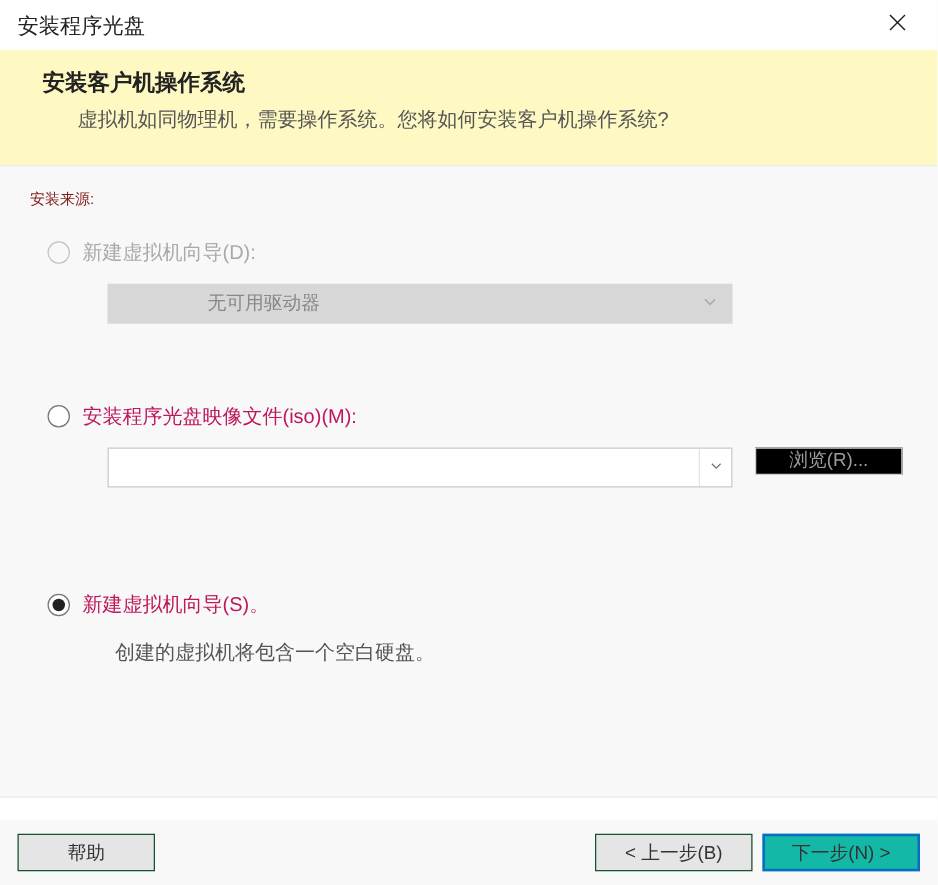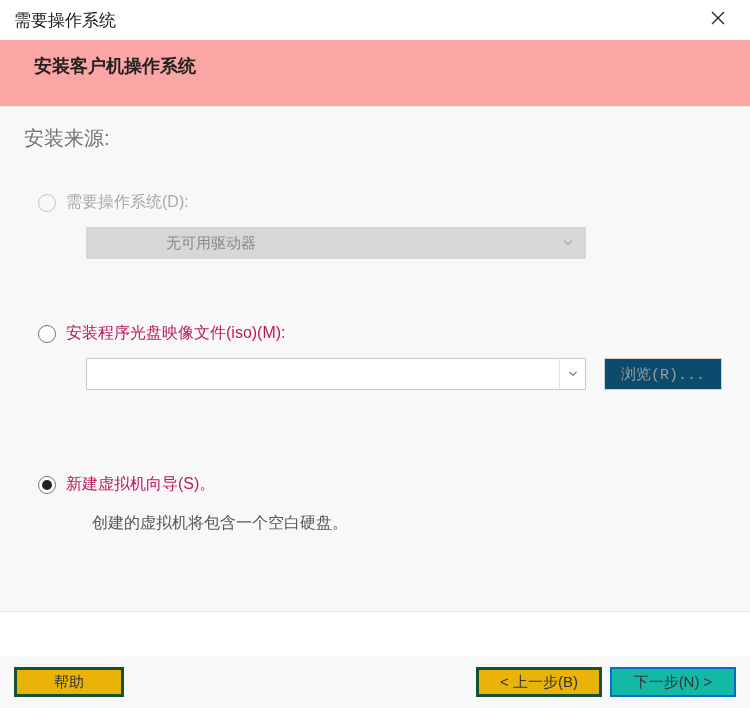--- a/index.html
+++ b/index.html
@@ -25,21 +25,21 @@
       width: 40px;
       height: 40px;
       display: flex;
       align-items: center;
       justify-content: center;
       cursor: pointer;
     }
     .close-btn svg { width: 14px; height: 14px; }
     .header {
       padding: 14px 30px 22px 34px;
-      background: #fca5a5;
+      background: #fef9c3;
     }
     .header-title {
       font-size: 18px;
       font-weight: 700;
       color: #222;
       margin-bottom: 6px;
     }
     .header-subtitle {
       font-size: 16px;
       color: #555;
@@ -47,23 +47,23 @@
       line-height: 1.6;
     }
     .body {
       background: #f8f8f8;
       padding: 18px 24px 0 24px;
       height: 506px;
       border-top: 1px solid #eaeaea;
       border-bottom: 1px solid #eaeaea;
     }
     .section-label {
-      font-size: 20px;
-      color: #737373;
-      margin-bottom: 40px;
+      font-size: 12px;
+      color: #7f1d1d;
+      margin-bottom: 24px;
     }
     .radio-row {
       display: flex;
       align-items: center;
       margin: 0 0 14px 14px;
     }
     .radio {
       width: 18px;
       height: 18px;
       border-radius: 50%;
@@ -136,29 +136,28 @@
       width: 26px;
       height: 100%;
       border-left: 1px solid #e4e4e4;
       display: flex;
       align-items: center;
       justify-content: center;
     }
     .combo-chevron svg { width: 10px; height: 10px; }
     .browse-btn {
       width: 118px;
-      height: 32px;
-      background: #0c4a6e;
+      height: 22px;
+      background: #000000;
       color: #9c9c9c;
       font-size: 15px;
       display: flex;
       align-items: center;
       justify-content: center;
       border: 1px solid #cfcfcf;
-      font-family: Liberation Mono, monospace;
     }
     .later-row {
       margin: 84px 0 0 0;
     }
     .later-desc {
       margin: 4px 0 0 68px;
       font-size: 16px;
       color: #555;
       line-height: 1.8;
     }
@@ -170,62 +169,63 @@
       height: 52px;
       background: #f8f8f8;
       display: flex;
       align-items: center;
       padding: 0 14px;
       gap: 8px;
     }
     .btn {
       height: 30px;
       padding: 0 20px;
-      border: 3px solid #14532d;
-      background: #eab308;
+      border: 1px solid #14532d;
+      background: #e5e5e5;
       font-size: 15px;
       color: #333;
       display: flex;
       align-items: center;
       justify-content: center;
       min-width: 126px;
       cursor: pointer;
     }
     .btn.help { min-width: 110px; }
     .btn.primary {
       border: 2px solid #0a6cc7;
       background: #14b8a6;
     }
     .footer-spacer { flex: 1; }
   </style>
 </head>
 <body>
 
 <div class="titlebar">
-  <span class="titlebar-title">需要操作系统</span>
+  <span class="titlebar-title">安装程序光盘</span>
   <div class="close-btn">
     <span>
       <svg viewBox="0 0 14 14">
           <line x1="1" y1="1" x2="13" y2="13" stroke="#222" stroke-width="1.2"></line>
           <line x1="13" y1="1" x2="1" y2="13" stroke="#222" stroke-width="1.2"></line>
         </svg>
     </span>
   </div>
 </div>
 
 <div class="header">
   <div class="header-title">安装客户机操作系统</div>
+  <div class="header-subtitle">虚拟机如同物理机，需要操作系统。您将如何安装客户机操作系统?</div>
 </div>
 
 <div class="body">
   <div class="section-label">安装来源:</div>
 
   <div class="radio-row">
     <div class="radio disabled"></div>
-    <span class="radio-label disabled">需要操作系统(D):</span>
+    <span class="radio-label disabled">新建虚拟机向导(D):</span>
   </div>
   <div class="dropdown">
     <span>无可用驱动器</span>
     <span class="dropdown-chevron">
       <svg viewBox="0 0 12 12">
           <polyline points="2,4 6,8 10,4" fill="none" stroke="#aaa" stroke-width="1.2"></polyline>
         </svg>
     </span>
   </div>
 

